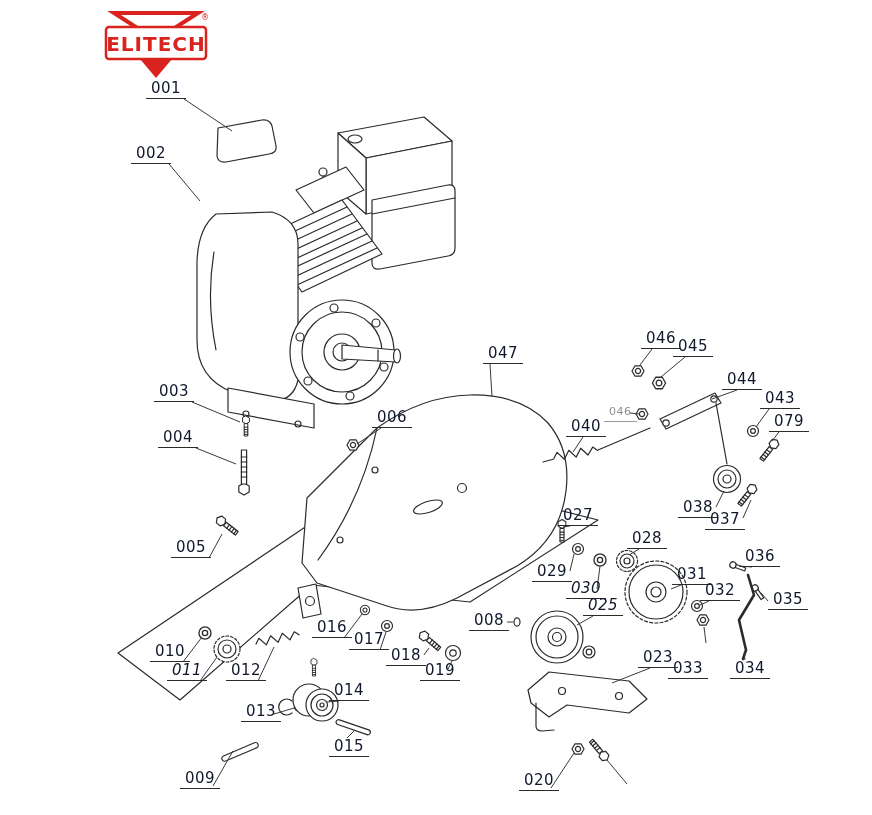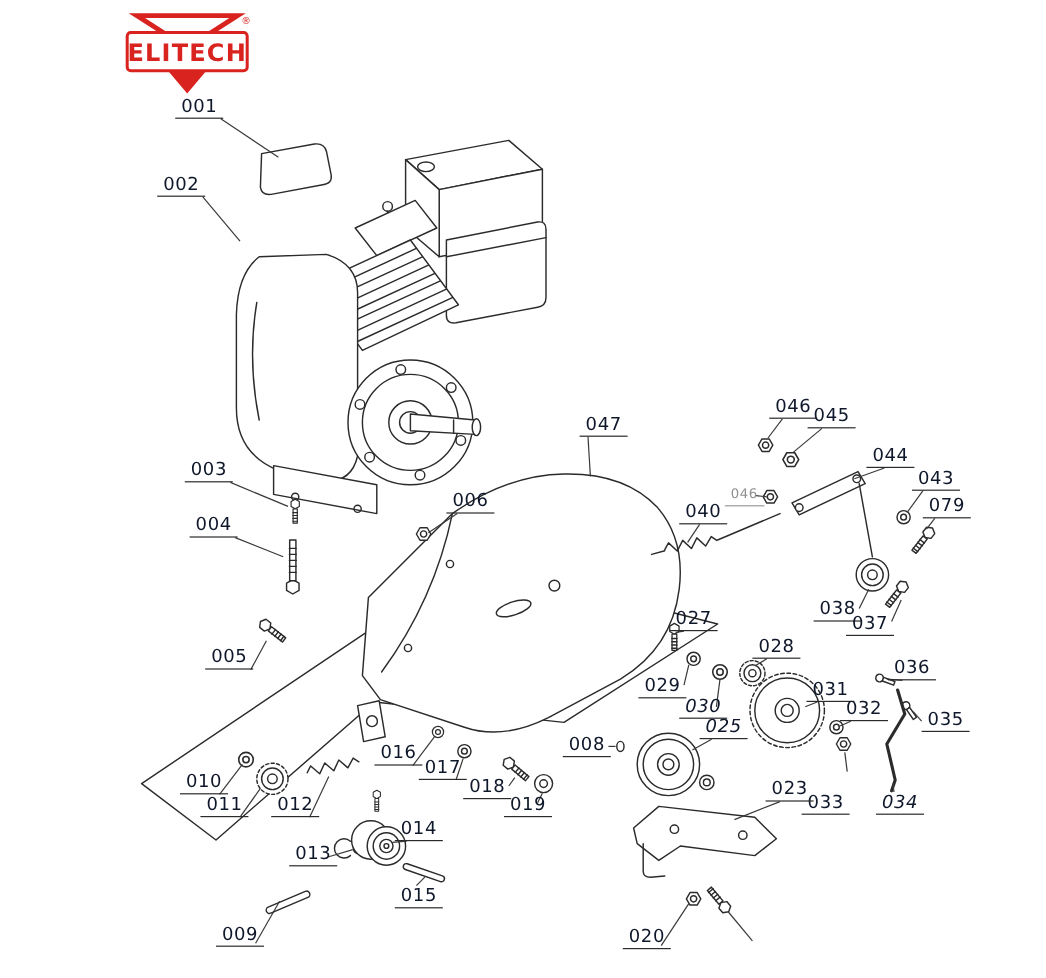--- a/index.html
+++ b/index.html
@@ -300,34 +300,34 @@
       <div class="part-label" data-name="part-label-044" style="left: 722px; top: 371px;">044</div>
       <div class="part-label" data-name="part-label-043" style="left: 760px; top: 390px;">043</div>
       <div class="part-label" data-name="part-label-042" style="left: 769px; top: 413px;">079</div>
       <div class="part-label" data-name="part-label-038" style="left: 678px; top: 499px;">038</div>
       <div class="part-label" data-name="part-label-037" style="left: 705px; top: 511px;">037</div>
       <div class="part-label" data-name="part-label-036" style="left: 740px; top: 548px;">036</div>
       <div class="part-label" data-name="part-label-035" style="left: 768px; top: 591px;">035</div>
       <div class="part-label" data-name="part-label-031" style="left: 672px; top: 566px;">031</div>
       <div class="part-label" data-name="part-label-032" style="left: 700px; top: 582px;">032</div>
       <div class="part-label" data-name="part-label-033" style="left: 668px; top: 660px;">033</div>
-      <div class="part-label" data-name="part-label-034" style="left: 730px; top: 660px; font-style: italic;">034</div>
+      <div class="part-label" data-name="part-label-034" style="left: 730px; top: 660px;">034</div>
       <div class="part-label" data-name="part-label-028" style="left: 627px; top: 530px;">028</div>
       <div class="part-label" data-name="part-label-027" style="left: 558px; top: 507px;">027</div>
       <div class="part-label" data-name="part-label-029" style="left: 532px; top: 563px;">029</div>
       <div class="part-label" data-name="part-label-030" style="left: 566px; top: 580px; font-style: italic;">030</div>
       <div class="part-label" data-name="part-label-025" style="left: 583px; top: 597px; font-style: italic;">025</div>
       <div class="part-label" data-name="part-label-008" style="left: 469px; top: 612px;">008</div>
       <div class="part-label" data-name="part-label-023" style="left: 638px; top: 649px;">023</div>
       <div class="part-label" data-name="part-label-019" style="left: 420px; top: 662px;">019</div>
       <div class="part-label" data-name="part-label-018" style="left: 386px; top: 647px;">018</div>
       <div class="part-label" data-name="part-label-017" style="left: 349px; top: 631px;">017</div>
       <div class="part-label" data-name="part-label-016" style="left: 312px; top: 619px;">016</div>
       <div class="part-label" data-name="part-label-010" style="left: 150px; top: 643px;">010</div>
-      <div class="part-label" data-name="part-label-011" style="left: 167px; top: 662px;">011</div>
+      <div class="part-label" data-name="part-label-011" style="left: 167px; top: 662px; font-style: italic;">011</div>
       <div class="part-label" data-name="part-label-012" style="left: 226px; top: 662px;">012</div>
       <div class="part-label" data-name="part-label-013" style="left: 241px; top: 703px;">013</div>
       <div class="part-label" data-name="part-label-014" style="left: 329px; top: 682px;">014</div>
       <div class="part-label" data-name="part-label-015" style="left: 329px; top: 738px;">015</div>
       <div class="part-label" data-name="part-label-009" style="left: 180px; top: 770px;">009</div>
       <div class="part-label" data-name="part-label-020" style="left: 519px; top: 772px;">020</div>
       <div class="part-label" data-name="part-label-021" style="left: 616px; top: 820px; text-decoration: underline;">021</div>
       <div class="part-label muted" data-name="part-label-046" style="left: 604px; top: 403px;">046</div>
     </div>
 </div>

